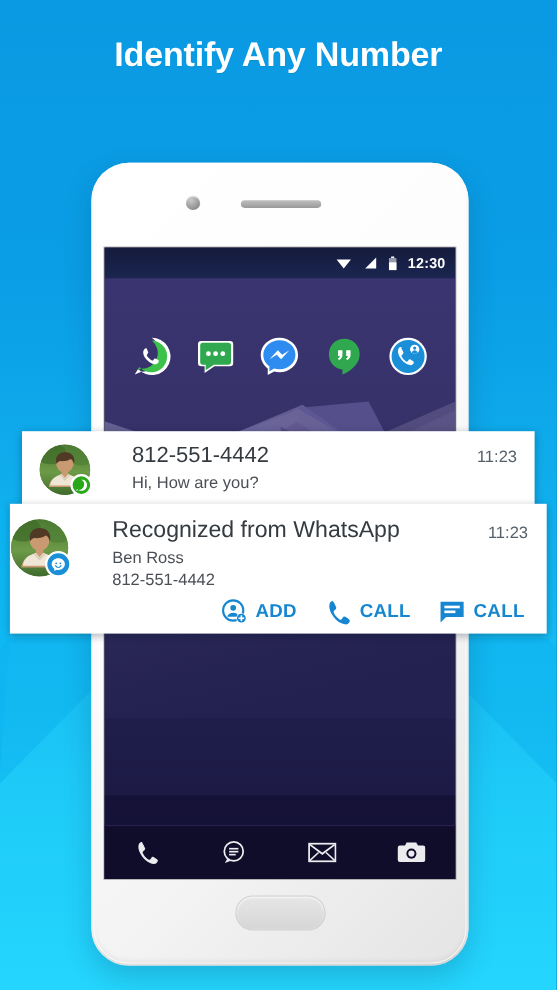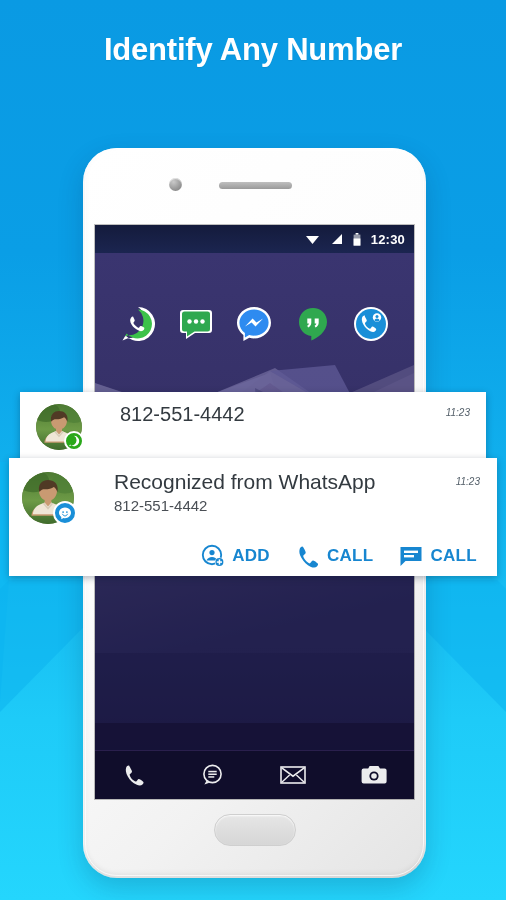--- a/index.html
+++ b/index.html
@@ -108,21 +108,21 @@
   .badge{
     position:absolute;border-radius:50%;
     border:2px solid #fff;box-sizing:border-box;
     display:flex;align-items:center;justify-content:center;
   }
   .badge-wa{background:#2aa81a;}
   .badge-blue{background:#1a8fd8;}
 
   .c-title{color:#333a40;font-weight:normal;}
   .c-sub{color:#4a4f55;}
-  .c-time{color:#55606a;font-size:10px;position:absolute;font-style:italic;}
+  .c-time{color:#55606a;font-size:15px;position:absolute;}
 
   .actions{
     position:absolute;left:0;right:0;bottom:8px;
     display:flex;justify-content:flex-end;align-items:center;
     padding-right:20px;box-sizing:border-box;gap:26px;
   }
   .action{
     display:flex;align-items:center;gap:7px;cursor:pointer;justify-content:space-between;
   }
   .action-label{
@@ -302,27 +302,28 @@
         </svg>
         <div class="badge badge-wa" style="width:20px;height:20px;right:-2px;bottom:-1px;">
           <svg width="12" height="12" viewBox="0 0 12 12">
             <path d="M6 0.8 A5.2 5.2 0 1 1 2.1 9.5 L1 11.3 L2.9 10.4 A5.2 5.2 0 0 0 6 0.8 Z" fill="#ffffff"></path>
             <path d="M4.2 3.5 c-0.2 0-0.4 0.1-0.5 0.3 c-0.2 0.3-0.4 0.6-0.3 1.1 c0.1 0.8 0.6 1.7 1.4 2.3 c0.8 0.7 1.8 1.1 2.3 1 c0.4-0.1 0.6-0.4 0.7-0.6 c0.1-0.2 0.1-0.4 0-0.5 C7.7 6.9 7 6.5 6.9 6.5 c-0.1 0-0.3 0-0.4 0.1 C6.4 6.7 6.2 7 6.1 7.1 c-0.1 0.1-0.2 0.1-0.3 0 C5.4 6.9 5 6.6 4.7 6.2 C4.5 5.9 4.3 5.6 4.3 5.5 c0-0.1 0-0.2 0.1-0.2 c0.1-0.1 0.1-0.2 0.2-0.3 c0.1-0.1 0.1-0.2 0.1-0.3 c0-0.1 0-0.2 0-0.3 C4.6 4.3 4.4 3.6 4.3 3.6 C4.3 3.5 4.2 3.5 4.2 3.5 Z" fill="#2aa81a"></path>
           </svg>
         </div>
       </div>
       <div style="margin-left:14px;flex:1;">
         <div class="c-title" style="font-size:20px;margin-top:-1px;">812-551-4442</div>
+        <div class="c-sub" style="font-size:15px;margin-top:5px;">Hi, How are you?</div>
       </div>
     </div>
     <span class="c-time" style="right:16px;top:15px;">11:23</span>
   </div>
 
   <div class="card card2">
-    <div class="row" style="padding:14px 14px 0 13px;">
+    <div class="row" style="padding:14px 14px 0 1px;">
       <div class="avatar-wrap">
         <svg class="avatar" width="52" height="52" viewBox="0 0 46 46">
           <defs>
             <clipPath id="cl2">
                 <circle cx="23" cy="23" r="23"></circle>
               </clipPath>
             <linearGradient id="grassB" x1="0" y1="0" x2="0" y2="1">
               <stop offset="0" stop-color="#4d7a33"></stop>
                 <stop offset="0.55" stop-color="#6d9a46"></stop>
                 <stop offset="1" stop-color="#3f6b2c"></stop>
@@ -342,20 +343,21 @@
           <svg width="14" height="14" viewBox="0 0 14 14">
             <path d="M7 1.4 C3.6 1.4 1 3.8 1 6.8 c0 1.7 0.9 3.2 2.3 4.2 v2.2 l2.2-1.2 c0.5 0.1 1 0.2 1.5 0.2 c3.4 0 6-2.4 6-5.4 S10.4 1.4 7 1.4 Z" fill="#ffffff"></path>
             <circle cx="5.1" cy="6.1" r="0.85" fill="#1a8fd8"></circle>
             <circle cx="8.9" cy="6.1" r="0.85" fill="#1a8fd8"></circle>
             <path d="M4.5 8.2 c0.6 1.1 1.5 1.7 2.5 1.7 c1 0 1.9-0.6 2.5-1.7" fill="none" stroke="#1a8fd8" stroke-width="1" stroke-linecap="round"></path>
           </svg>
         </div>
       </div>
       <div style="margin-left:16px;flex:1;">
         <div class="c-title" style="font-size:21px;margin-top:-2px;">Recognized from WhatsApp</div>
+        <div class="c-sub" style="font-size:15px;margin-top:5px;">Ben Ross</div>
         <div class="c-sub" style="font-size:15px;margin-top:3px;">812-551-4442</div>
       </div>
     </div>
     <span class="c-time" style="right:17px;top:18px;">11:23</span>
 
     <div class="actions">
 
       <div class="action">
         <svg width="24" height="24" viewBox="0 0 24 24">
           <circle cx="11" cy="11" r="9.2" fill="none" stroke="#1786d0" stroke-width="1.9"></circle>

